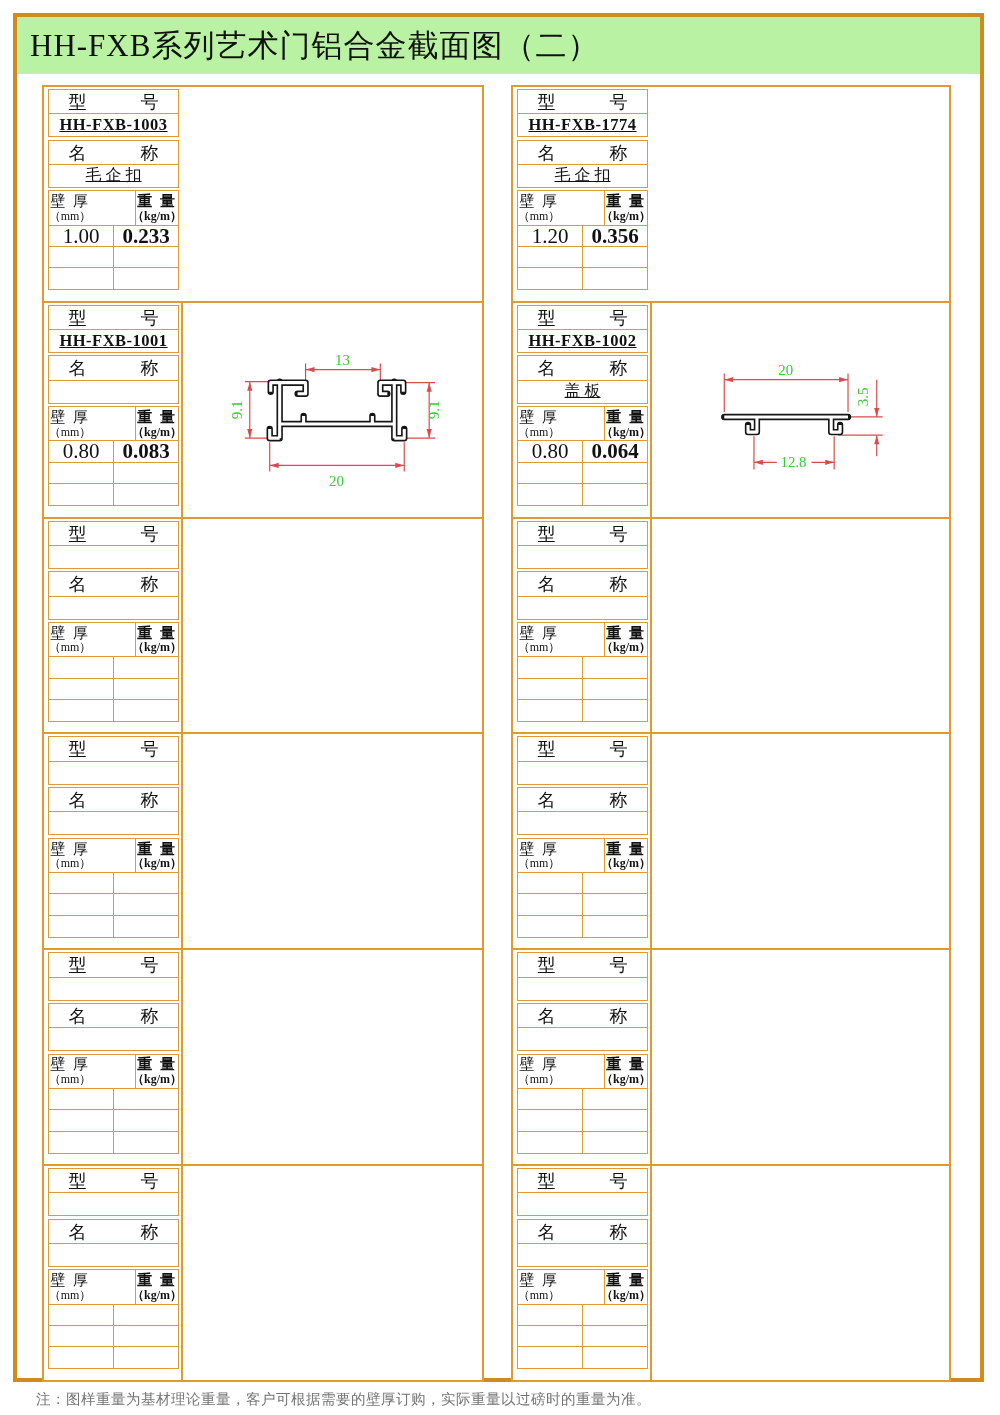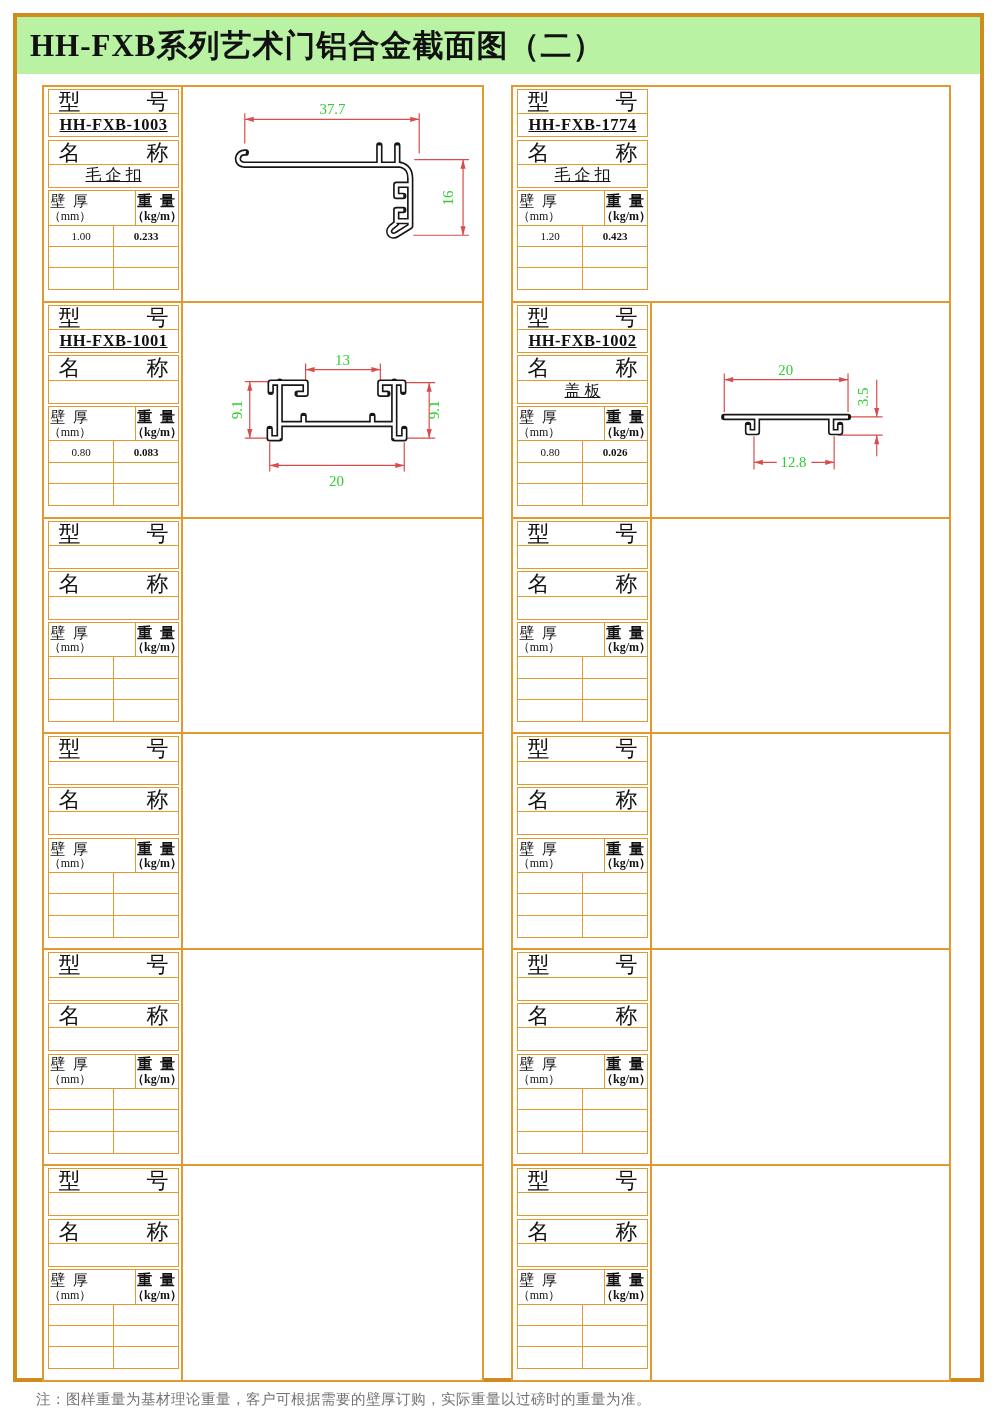--- a/index.html
+++ b/index.html
@@ -2,44 +2,44 @@
 <html><head>
 <meta charset="utf-8">
 <style>
   html,body{margin:0;padding:0;background:#fff;}
   .page{position:relative;width:1000px;height:1415px;background:#fff;
         font-family:"Liberation Serif",serif;color:#111;overflow:hidden;}
   .frame{position:absolute;left:13px;top:13px;width:971px;height:1369px;
          border:4px solid #d08a1e;box-sizing:border-box;}
   .titlebar{position:absolute;left:0;top:0;width:100%;height:57px;background:#b8f2a2;
             display:flex;align-items:center;}
-  .title{font-size:31px;font-weight:bold;letter-spacing:1px;padding-left:13px;white-space:nowrap;}
+  .title{font-size:31px;font-weight:normal;letter-spacing:1px;padding-left:13px;white-space:nowrap;}
   .half{position:absolute;top:85px;border:2.5px solid #e29a30;box-sizing:border-box;
         display:flex;flex-direction:column;background:#fff;}
   .half.l{left:42px;width:442px;height:1297px;}
   .half.r{left:511px;width:440px;height:1297px;}
   .cell{flex:1 1 0;display:flex;border-top:2.5px solid #e29a30;min-height:0;}
   .cell:first-child{border-top:none;}
   .info{width:137px;box-sizing:border-box;padding:2px 2px 2px 4px;display:flex;
         flex-direction:column;overflow:hidden;}
   .draw{flex:1;border-left:2.5px solid #e29a30;position:relative;min-width:0;}
   .b{border:1.7px solid #e29a30;box-sizing:border-box;margin-top:-1.7px;background:#fff;
      display:flex;align-items:center;justify-content:center;text-align:center;flex:none;}
   .info > .b:first-child{margin-top:0;}
   .gap{height:4px;flex:none;}
-  .hdr{height:26px;font-size:22px;text-align:center;}
+  .hdr{height:26px;font-size:18px;text-align:center;}
   .val{height:24px;font-size:16px;text-decoration:underline;}
   .model{font-weight:bold;font-size:16.5px;letter-spacing:.5px;}
   .duo{padding:0;align-items:stretch;}
   .duo .c{flex:1 1 0;display:flex;flex-direction:column;align-items:center;justify-content:center;min-width:0;}
   .duo .c2{border-left:1.7px solid #e29a30;font-weight:bold;}
   .thead{height:36px;gap:44px;}
   .thead .l1{font-size:15px;letter-spacing:2px;line-height:1.05;}
   .thead .l2{font-size:12px;line-height:1.05;}
-  .data{height:23px;font-size:11px;}
+  .data{height:23px;font-size:21px;}
   .dwg{position:absolute;left:0;top:0;width:100%;height:100%;}
   .pk{fill:none;stroke:#161616;stroke-width:6.4;stroke-linejoin:round;stroke-linecap:round;}
   .pw{fill:none;stroke:#ffffff;stroke-width:3.1;stroke-linejoin:round;stroke-linecap:butt;}
   .dl{fill:none;stroke:#d94c4c;stroke-width:1.2;}
   .ar{fill:#d94c4c;stroke:none;}
   .dt{fill:#33cc33;font-size:15px;text-anchor:middle;font-family:"Liberation Serif",serif;}
   .note{position:absolute;left:36px;top:1390px;font-size:14.5px;letter-spacing:.5px;color:#737373;white-space:nowrap;}
 </style>
 </head>
 <body>
@@ -84,30 +84,20 @@
             <div class="c c2">0.233</div>
           </div>
         <div class="b duo data">
             <div class="c"></div>
             <div class="c c2"></div>
           </div>
         <div class="b duo data">
             <div class="c"></div>
             <div class="c c2"></div>
           </div>
-      </div>
-      <div class="draw">
-        <svg class="dwg" viewBox="0 0 300 212" preserveAspectRatio="none">
-          <path class="dl" d="M62 56 V26 M237 66 V26 M62 32 H237 M232 72 H287 M231 147 H287 M281 72 V147"></path>
-          <path class="ar" d="M62 32 l9 -2.6 v5.2 z M237 32 l-9 -2.6 v5.2 z M281 72 l-2.6 9 h5.2 z M281 147 l-2.6 -9 h5.2 z"></path>
-          <path class="pk" d="M63 65 c-9 -1 -11 11 -2 12 l6 0 H218 M197 77 V58 M215 77 V58 M218 77 c8 2 10 7 10 14 V138 l-13 8 c-6 4 -11 -2 -6 -7 l5 -4 M228 97 H214 V108 H221 M228 133 H214 V122 H221"></path>
-          <path class="pw" d="M63 65 c-9 -1 -11 11 -2 12 l6 0 H218 M197 77 V58 M215 77 V58 M218 77 c8 2 10 7 10 14 V138 l-13 8 c-6 4 -11 -2 -6 -7 l5 -4 M228 97 H214 V108 H221 M228 133 H214 V122 H221"></path>
-          <text class="dt" x="150" y="27">37.7</text>
-          <text class="dt" x="271" y="110" transform="rotate(-90 271 110)">16</text>
-        </svg>
       </div>
     </div>
 
     <div class="cell">
       <div class="info">
         <div class="b hdr">
             <span>型　　　号</span>
           </div>
         <div class="b val model">
             <span>HH-FXB-1001</span>
@@ -349,21 +339,21 @@
               <div class="l1">壁 厚</div>
               <div class="l2">（mm）</div>
             </div>
           <div class="c c2">
               <div class="l1">重 量</div>
               <div class="l2">（kg/m）</div>
             </div>
         </div>
         <div class="b duo data">
             <div class="c">1.20</div>
-            <div class="c c2">0.423</div>
+            <div class="c c2">0.356</div>
           </div>
         <div class="b duo data">
             <div class="c"></div>
             <div class="c c2"></div>
           </div>
         <div class="b duo data">
             <div class="c"></div>
             <div class="c c2"></div>
           </div>
       </div>
@@ -390,21 +380,21 @@
               <div class="l1">壁 厚</div>
               <div class="l2">（mm）</div>
             </div>
           <div class="c c2">
               <div class="l1">重 量</div>
               <div class="l2">（kg/m）</div>
             </div>
         </div>
         <div class="b duo data">
             <div class="c">0.80</div>
-            <div class="c c2">0.026</div>
+            <div class="c c2">0.064</div>
           </div>
         <div class="b duo data">
             <div class="c"></div>
             <div class="c c2"></div>
           </div>
         <div class="b duo data">
             <div class="c"></div>
             <div class="c c2"></div>
           </div>
       </div>

